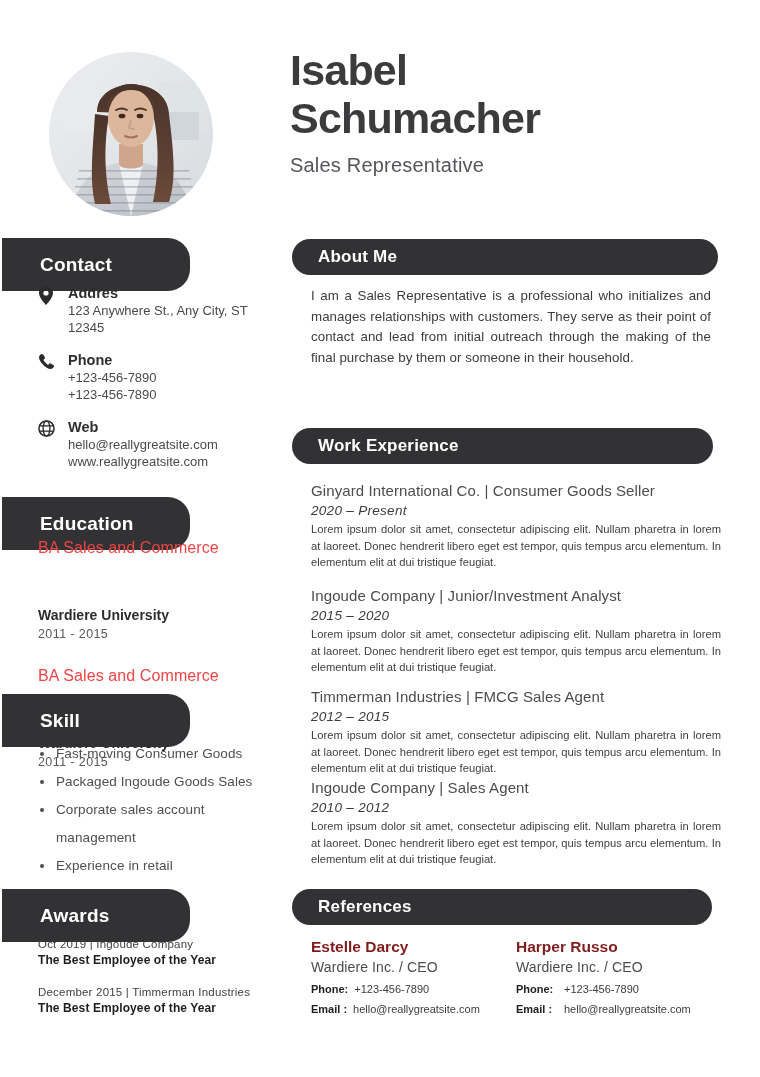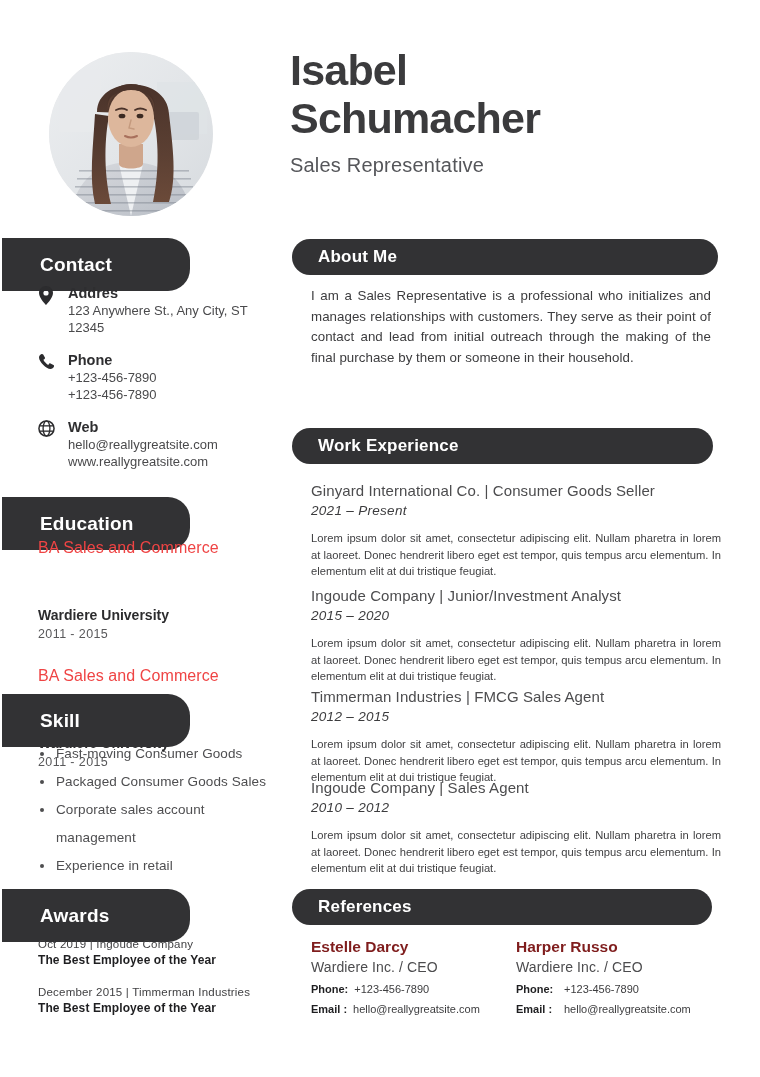--- a/index.html
+++ b/index.html
@@ -93,21 +93,21 @@
   .about-text {
     position: absolute; left: 311px; top: 286px; width: 400px;
     font-size: 13.3px; line-height: 20.5px; color: #3c3c3e;
     text-align: justify; letter-spacing: 0.05px;
   }
 
   .job { position: absolute; left: 311px; width: 410px; }
   .job-co { font-size: 15px; color: #4c4c4e; line-height: 20px; letter-spacing: 0.1px; }
   .job-yr { font-size: 13.5px; color: #3c3c3e; font-style: italic; line-height: 19px; letter-spacing: 0.3px; }
   .job-desc {
-    margin-top: 10px;
+    margin-top: 1px;
     font-size: 11.2px; line-height: 16.5px; color: #3f3f41;
     text-align: justify;
   }
 
   .refs { position: absolute; left: 311px; top: 936px; width: 410px; display: flex; }
   .ref-col { width: 205px; }
   .ref-name { font-size: 15.5px; font-weight: 700; color: #7f1d1d; line-height: 21px; }
   .ref-role { font-size: 14px; color: #4c4c4e; line-height: 21px; letter-spacing: 0.1px; }
   .ref-line { display: flex; margin-top: 2px; font-size: 11px; line-height: 18px; }
   .ref-k { font-weight: 700; color: #1f1f21; }
@@ -251,21 +251,21 @@
         <div class="edu-years">2011 - 2015</div>
       </div>
     </div>
 
     <div class="pill pill-left side-pill" style="top:694px;">
       <span>Skill</span>
     </div>
     <div class="side-body" style="top:740px;">
       <ul class="skills">
         <li>Fast-moving Consumer Goods</li>
-        <li>Packaged Consumer Goods Sales</li>
+        <li>Packaged Ingoude Goods Sales</li>
         <li>Corporate sales account</li>
         <li class="nobullet">management</li>
         <li>Experience in retail</li>
       </ul>
     </div>
 
     <div class="pill pill-left side-pill" style="top:889px;">
       <span>Awards</span>
     </div>
     <div class="side-body" style="top:936px;">
@@ -286,21 +286,21 @@
       <span>About Me</span>
     </div>
     <div class="about-text">I am a Sales Representative is a professional who initializes and manages relationships with customers. They serve as their point of contact and lead from initial outreach through the making of the final purchase by them or someone in their household.</div>
 
     <div class="pill pill-main main-pill" style="left:292px; top:428px; width:421px;">
       <span>Work Experience</span>
     </div>
 
     <div class="job" style="top:481px;">
       <div class="job-co">Ginyard International Co. | Consumer Goods Seller</div>
-      <div class="job-yr">2021 – Present</div>
+      <div class="job-yr">2020 – Present</div>
       <div class="job-desc">Lorem ipsum dolor sit amet, consectetur adipiscing elit. Nullam pharetra in lorem at laoreet. Donec hendrerit libero eget est tempor, quis tempus arcu elementum. In elementum elit at dui tristique feugiat.</div>
     </div>
 
     <div class="job" style="top:586px;">
       <div class="job-co">Ingoude Company | Junior/Investment Analyst</div>
       <div class="job-yr">2015 – 2020</div>
       <div class="job-desc">Lorem ipsum dolor sit amet, consectetur adipiscing elit. Nullam pharetra in lorem at laoreet. Donec hendrerit libero eget est tempor, quis tempus arcu elementum. In elementum elit at dui tristique feugiat.</div>
     </div>
 
     <div class="job" style="top:687px;">

